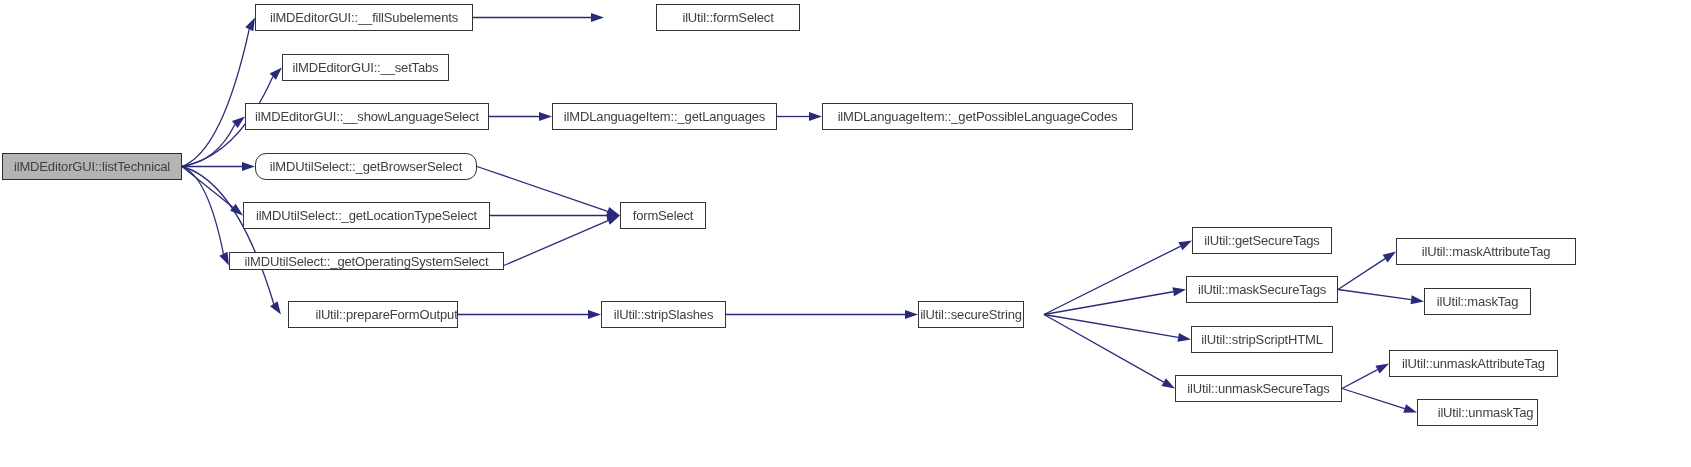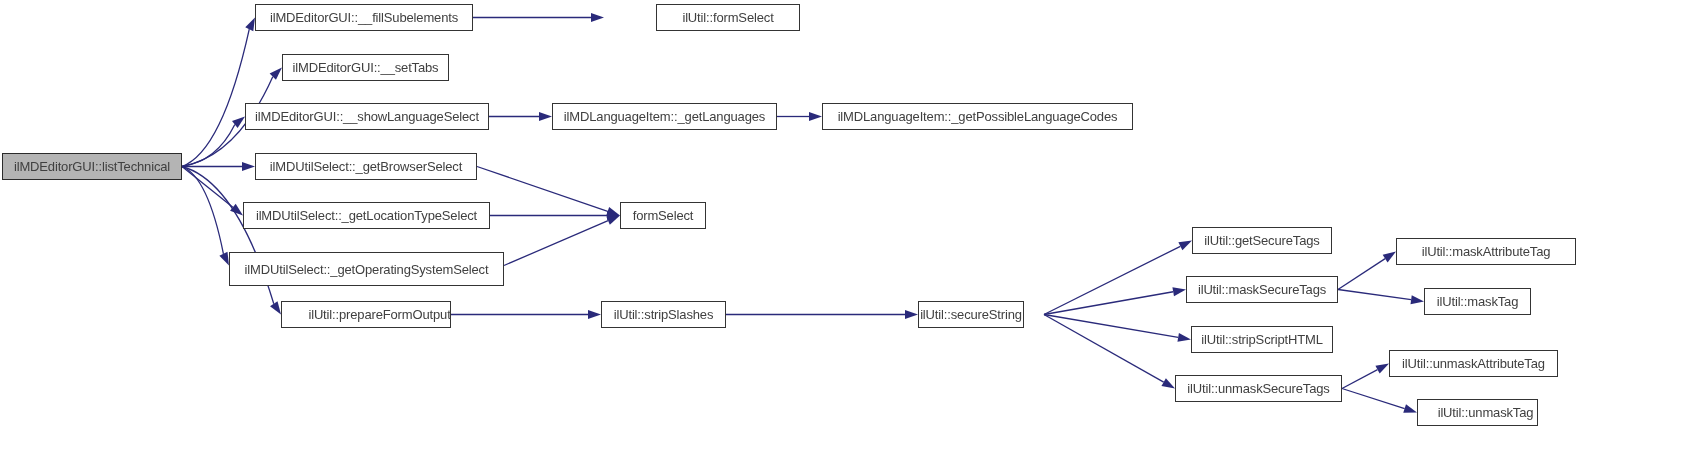--- a/index.html
+++ b/index.html
@@ -125,33 +125,33 @@
       </div>
       <div class="node-box" style="left: 245px; top: 103px; width: 244px; height: 27px;">
         <span class="node-label">ilMDEditorGUI::__showLanguageSelect</span>
       </div>
       <div class="node-box" style="left: 552px; top: 103px; width: 225px; height: 27px;">
         <span class="node-label">ilMDLanguageItem::_getLanguages</span>
       </div>
       <div class="node-box" style="left: 822px; top: 103px; width: 311px; height: 27px;">
         <span class="node-label">ilMDLanguageItem::_getPossibleLanguageCodes</span>
       </div>
-      <div class="node-box" style="left: 255px; top: 153px; width: 222px; height: 27px;">
+      <div class="node-box" style="left: 255px; top: 153px; width: 222px; height: 27px; border-radius: 11px;">
         <span class="node-label">ilMDUtilSelect::_getBrowserSelect</span>
       </div>
       <div class="node-box" style="left: 243px; top: 202px; width: 247px; height: 27px;">
         <span class="node-label">ilMDUtilSelect::_getLocationTypeSelect</span>
       </div>
       <div class="node-box" style="left: 620px; top: 202px; width: 86px; height: 27px;">
         <span class="node-label">formSelect</span>
       </div>
-      <div class="node-box" style="left: 229px; top: 252px; width: 275px; height: 34px;">
+      <div class="node-box" style="left: 229px; top: 252px; width: 275px; height: 18px;">
         <span class="node-label">ilMDUtilSelect::_getOperatingSystemSelect</span>
       </div>
-      <div class="node-box" style="left: 281px; top: 301px; width: 170px; height: 27px; padding-left: 27px;">
+      <div class="node-box" style="left: 288px; top: 301px; width: 170px; height: 27px; padding-left: 27px;">
         <span class="node-label">ilUtil::prepareFormOutput</span>
       </div>
       <div class="node-box" style="left: 601px; top: 301px; width: 125px; height: 27px;">
         <span class="node-label">ilUtil::stripSlashes</span>
       </div>
       <div class="node-box" style="left: 918px; top: 301px; width: 106px; height: 27px;">
         <span class="node-label">ilUtil::secureString</span>
       </div>
       <div class="node-box" style="left: 1192px; top: 227px; width: 140px; height: 27px;">
         <span class="node-label">ilUtil::getSecureTags</span>

